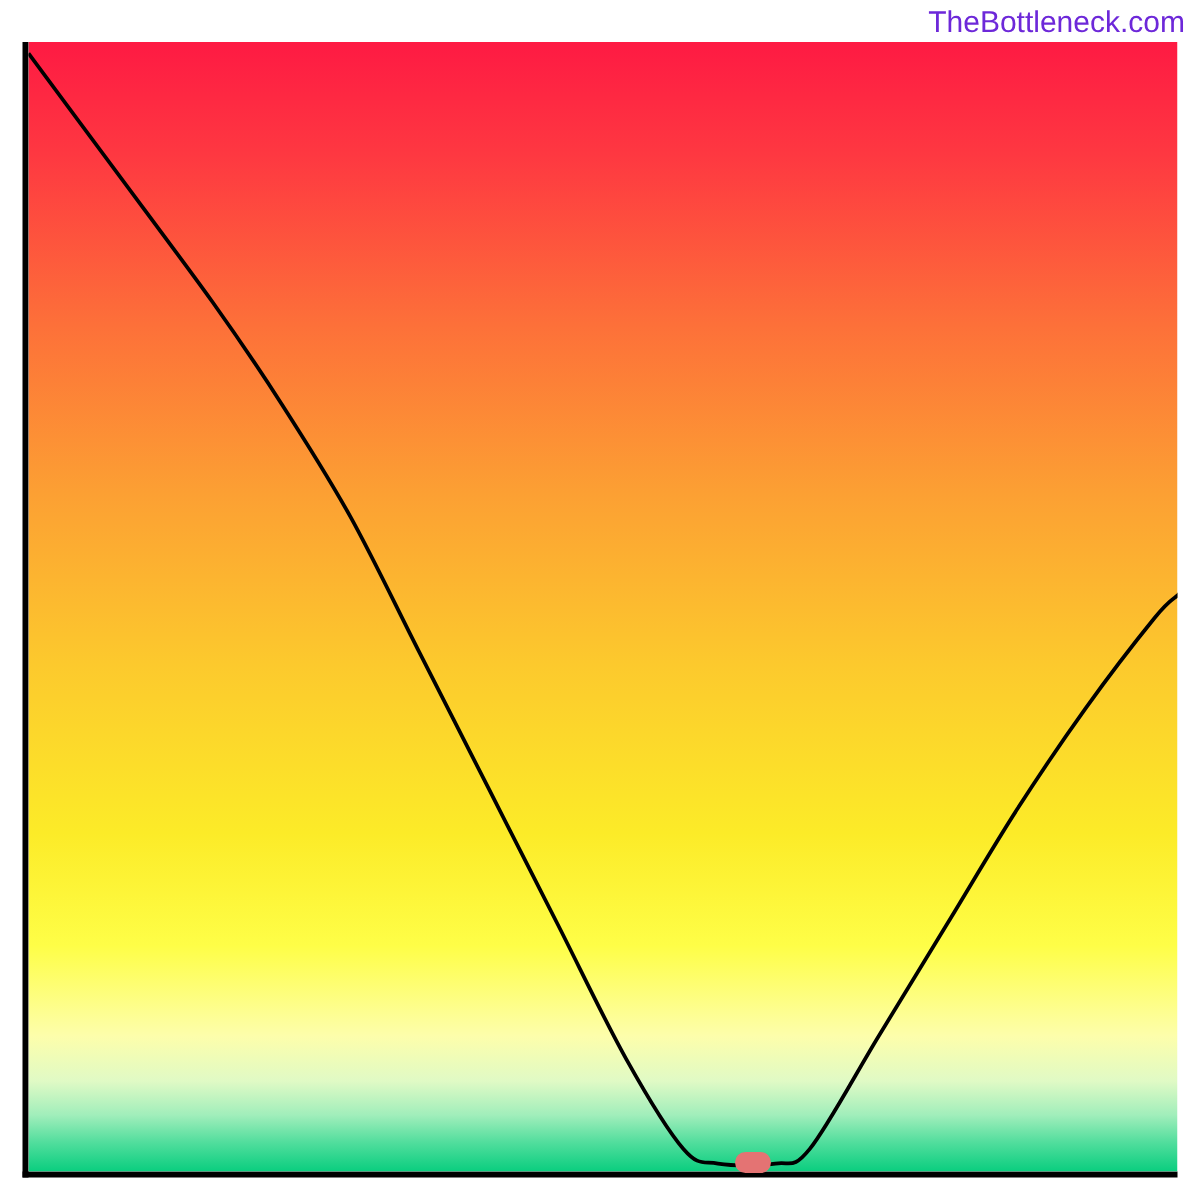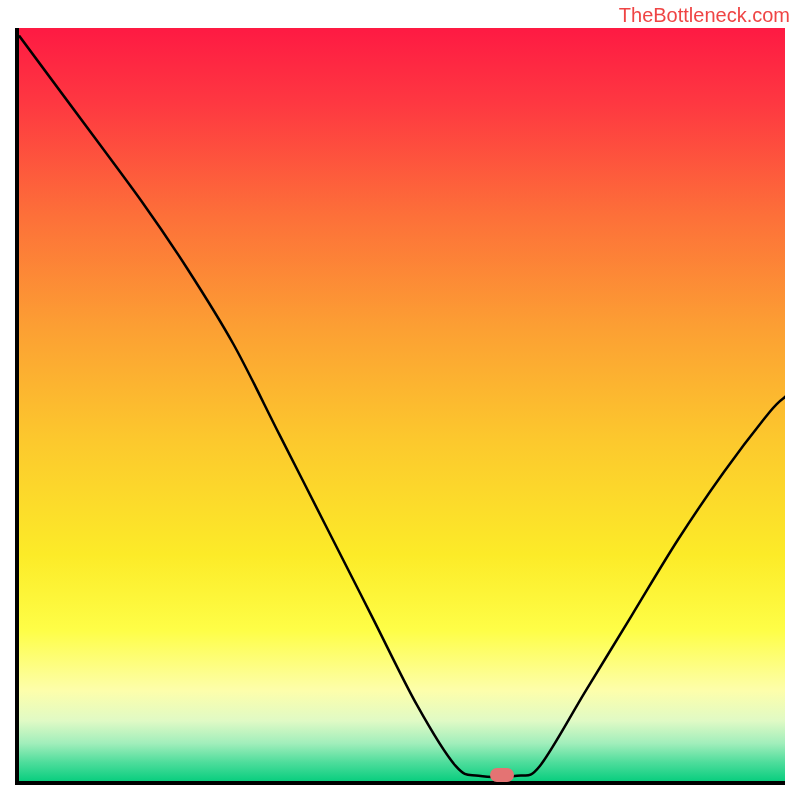--- a/index.html
+++ b/index.html
@@ -9,21 +9,21 @@
     background: #ffffff;
     position: relative;
     font-family: Arial, sans-serif;
     overflow: hidden;
   }
   .watermark {
     position: absolute;
     top: 4px;
     right: 10px;
     font-size: 20px;
-    color: #ef4444;
+    color: #6d28d9;
     font-weight: 500;
     z-index: 10;
   }
   .plot-frame {
     position: absolute;
     left: 15px;
     top: 28px;
     width: 770px;
     height: 757px;
     border-left: 4px solid #000;

